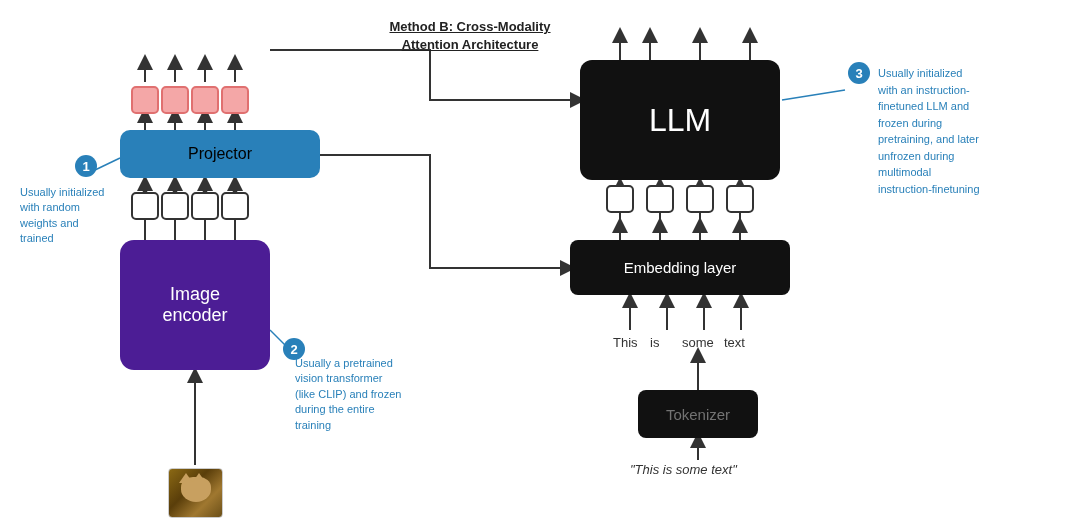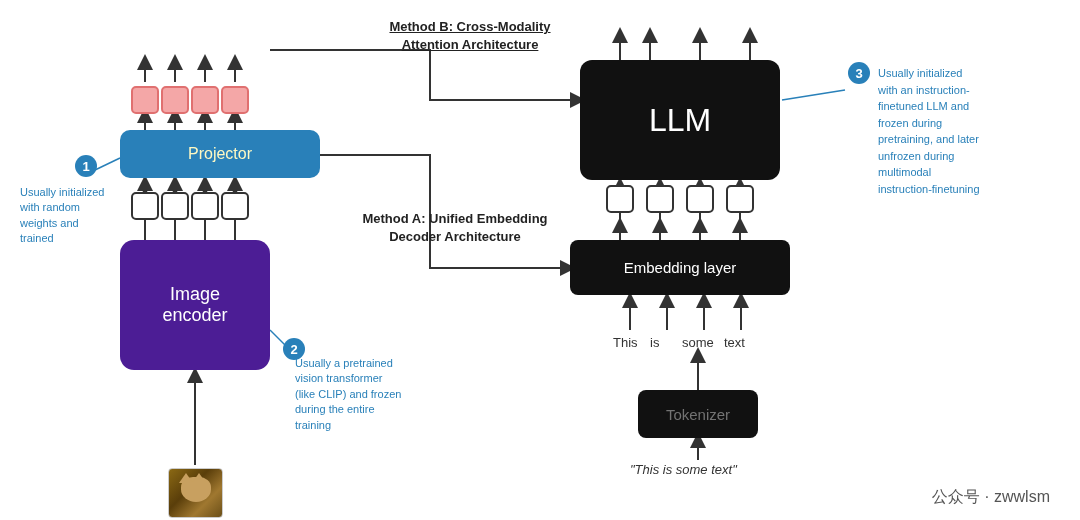--- a/index.html
+++ b/index.html
@@ -36,21 +36,21 @@
       color: #fff;
       font-size: 18px;
       border-radius: 14px;
     }
 
     
     .projector {
       left: 120px; top: 130px;
       width: 200px; height: 48px;
       background: #2980b9;
-      color: #fef9c3;
+      color: #000000;
       font-size: 16px;
     }
 
     
     .llm-box {
       left: 580px; top: 60px;
       width: 200px; height: 120px;
       background: #111;
       color: #fff;
       font-size: 32px;
@@ -230,24 +230,20 @@
   <div class="token-box token-box-pink" style="left:131px; top:86px;"></div>
   <div class="token-box token-box-pink" style="left:161px; top:86px;"></div>
   <div class="token-box token-box-pink" style="left:191px; top:86px;"></div>
   <div class="token-box token-box-pink" style="left:221px; top:86px;"></div>
 
   <div class="label label-bold" style="left:370px; top:18px; text-align:center; width:200px;text-decoration:underline;">
     <span style="white-space:pre-line;">Method B: Cross-Modality
 Attention Architecture</span>
   </div>
 
-  <div class="label label-bold" style="left:355px; top:210px; text-align:center; width:200px;">
-    <span style="white-space:pre-line;">Method A: Unified Embedding
-Decoder Architecture</span>
-  </div>
 
   <div class="box llm-box">
     <span>LLM</span>
   </div>
 
   <div class="token-box" style="left:606px; top:185px;"></div>
   <div class="token-box" style="left:646px; top:185px;"></div>
   <div class="token-box" style="left:686px; top:185px;"></div>
   <div class="token-box" style="left:726px; top:185px;"></div>
 
@@ -307,16 +303,13 @@
     <span style="white-space:pre-line;">Usually initialized
 with an instruction-
 finetuned LLM and
 frozen during
 pretraining, and later
 unfrozen during
 multimodal
 instruction-finetuning</span>
   </div>
 
-  <div class="watermark">
-    <span>公众号 · zwwlsm</span>
-  </div>
 </div>
 
 </body></html>

